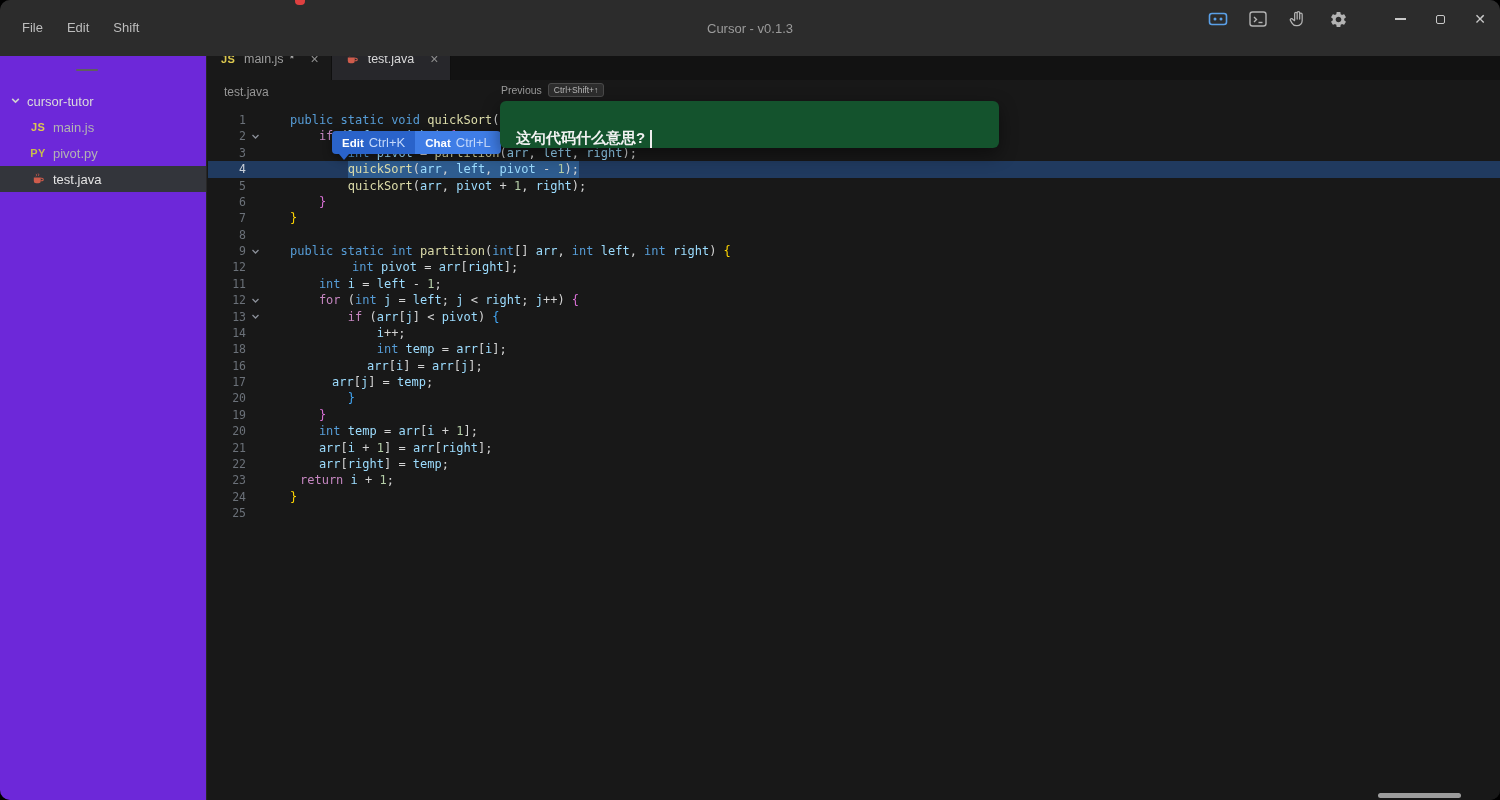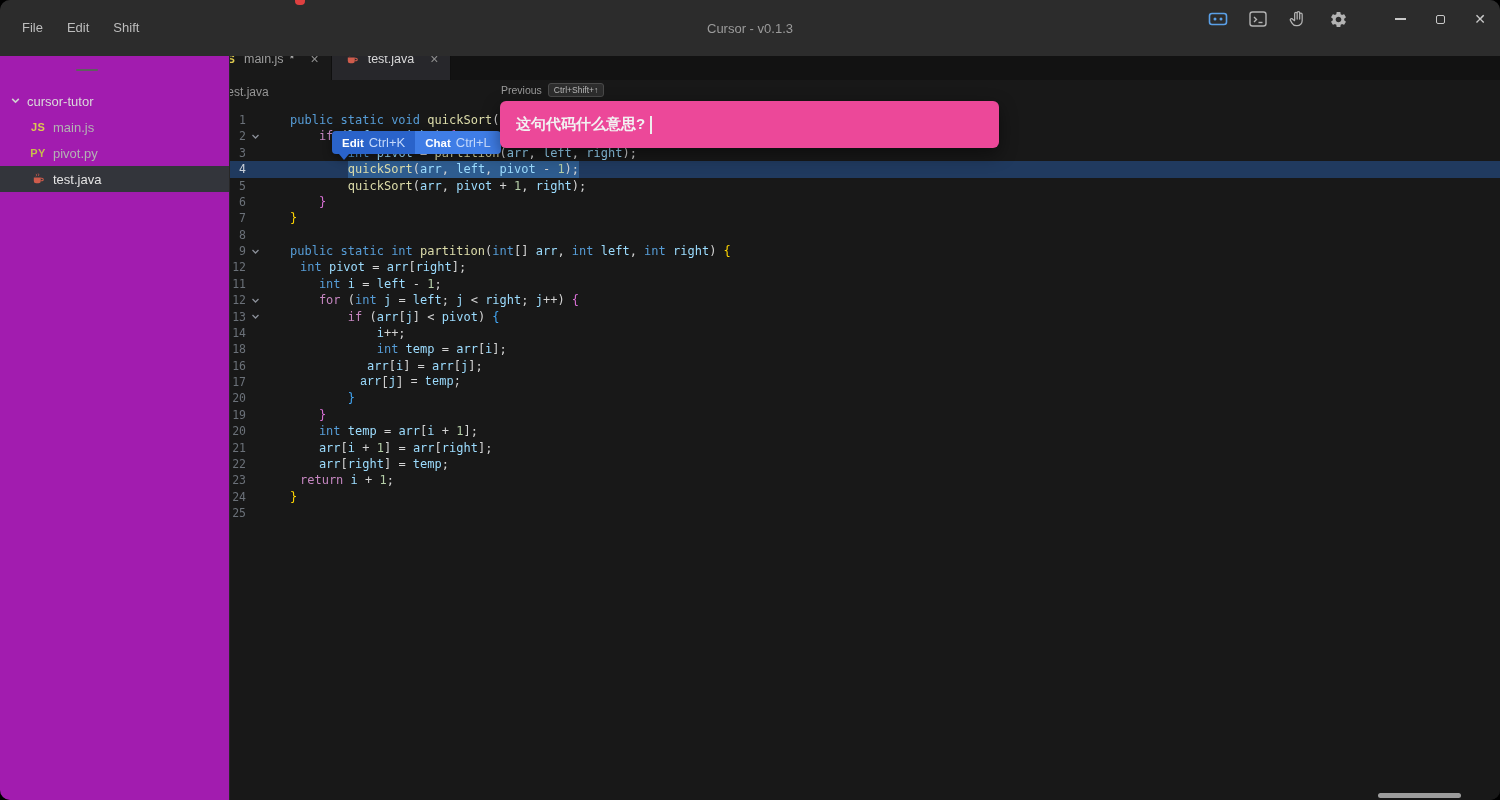--- a/index.html
+++ b/index.html
@@ -13,21 +13,21 @@
   .win-title{position:absolute;left:0;right:0;text-align:center;font-size:13px;color:#9b9b9b;pointer-events:none}
   .tb-right{position:absolute;right:0;top:0;height:38px;display:flex;align-items:center;z-index:2}
   .tb-btn{width:40px;height:38px;display:flex;align-items:center;justify-content:center;cursor:pointer}
   .tb-spacer{width:22px}
   .wc-min{display:block;width:11px;height:2px;background:#c9c9c9}
   .wc-max{display:block;width:9px;height:9px;border:1.2px solid #c9c9c9;border-radius:2px}
   .wc-close{font-size:14px;color:#c9c9c9}
   .rec-dot{position:absolute;left:295px;top:0;width:10px;height:5px;background:#de4040;border-radius:0 0 4px 4px}
 
   
-  .sidebar{position:absolute;left:0;top:38px;bottom:0;width:230px;background:#a21caf;border-right:1px solid #272727;z-index:10}
+  .sidebar{position:absolute;left:0;top:38px;bottom:0;width:207px;background:#6d28d9;border-right:1px solid #272727;z-index:10}
   .sb-dash{width:22px;height:2px;background:#5f5f5f;margin:31px 0 17px 76px;border-radius:1px}
   .folder-row{display:flex;align-items:center;height:26px;padding-left:10px;color:#dadada;font-size:13px;gap:6px;cursor:pointer}
   .file-row{display:flex;align-items:center;height:26px;padding-left:30px;color:#b3b3b3;font-size:13px;gap:7px;cursor:pointer}
   .file-row.selected{background:#33353b;color:#e4e4e4}
   .ficon{width:16px;display:flex;justify-content:center;align-items:center;font-weight:bold;font-size:11px;letter-spacing:.3px;font-family:"Liberation Sans",sans-serif}
 
   
   .main{position:absolute;left:208px;top:38px;right:0;bottom:0;background:#181818}
   .tabstrip{position:absolute;top:0;left:0;right:0;height:42px;background:#121212;display:flex}
   .tab{display:flex;align-items:center;padding:0 12px;background:#191919;border-right:1px solid #0f0f0f;font-size:12.5px;color:#9d9d9d;gap:6px;cursor:pointer}
@@ -53,21 +53,21 @@
   .tk-num{color:#b5cea8}
   .tk-pl{color:#d4d4d4}
   .tk-b1{color:#ffd602}
   .tk-b2{color:#da70d6}
   .tk-b3{color:#42a7f5}
 
   
   .hintrow{position:absolute;left:501px;top:83px;display:flex;align-items:center;gap:6px;z-index:30}
   .hint-label{font-size:10.5px;color:#9b9b9b}
   .kbd{font-size:8.5px;color:#b9b9b9;background:#2d2d2d;border:1px solid #4a4a4a;border-radius:3px;padding:1px 5px}
-  .promptbox{position:absolute;left:500px;top:101px;width:499px;height:47px;background:#ec4899;border-radius:6px;display:flex;align-items:center;padding:0 16px;z-index:30;box-shadow:0 6px 18px rgba(0,0,0,.45);cursor:text}
+  .promptbox{position:absolute;left:500px;top:101px;width:499px;height:47px;background:#14532d;border-radius:6px;display:flex;align-items:flex-end;padding:0 16px;z-index:30;box-shadow:0 6px 18px rgba(0,0,0,.45);cursor:text}
   .prompt-text{font-size:15px;font-weight:600;color:#f2f2f2}
   .caret{width:1.5px;height:18px;background:#ededed;margin-left:5px;animation:blink 1.1s steps(2) infinite}
   @keyframes blink{50%{opacity:0}}
 
   
   .acttip{position:absolute;left:332px;top:131px;height:23px;display:flex;z-index:20;filter:drop-shadow(0 2px 5px rgba(0,0,0,.4))}
   .seg{display:flex;align-items:center;gap:5px;padding:0 10px;font-size:11.5px;cursor:pointer}
   .seg .lbl{color:#fff;font-weight:bold}
   .seg .keys{color:#c3d8fb;font-size:13px}
   .seg-edit{background:#2a63ca;border-radius:4px 0 0 4px}
@@ -187,32 +187,32 @@
             </svg></span><span class="ct" style="margin-left: 54.9px;"><span class="tk-ctrl">if</span><span class="tk-pl"> (</span><span class="tk-vr">left</span><span class="tk-pl"> &lt; </span><span class="tk-vr">right</span><span class="tk-pl">) </span><span class="tk-b2">{</span></span></div>
         <div class="crow"><span class="ln">3</span><span class="fold"></span><span class="ct" style="margin-left: 83.8px;"><span class="tk-kw">int </span><span class="tk-vr">pivot</span><span class="tk-pl"> = </span><span class="tk-fn">partition</span><span class="tk-pl">(</span><span class="tk-vr">arr</span><span class="tk-pl">, </span><span class="tk-vr">left</span><span class="tk-pl">, </span><span class="tk-vr">right</span><span class="tk-pl">);</span></span></div>
         <div class="crow current"><span class="ln">4</span><span class="fold"></span><span class="ct" style="margin-left: 83.8px;"><span class="tk-fn">quickSort</span><span class="tk-pl">(</span><span class="tk-vr">arr</span><span class="tk-pl">, </span><span class="tk-vr">left</span><span class="tk-pl">, </span><span class="tk-vr">pivot</span><span class="tk-pl"> - </span><span class="tk-num">1</span><span class="tk-pl">);</span></span></div>
         <div class="crow"><span class="ln">5</span><span class="fold"></span><span class="ct" style="margin-left: 83.8px;"><span class="tk-fn">quickSort</span><span class="tk-pl">(</span><span class="tk-vr">arr</span><span class="tk-pl">, </span><span class="tk-vr">pivot</span><span class="tk-pl"> + </span><span class="tk-num">1</span><span class="tk-pl">, </span><span class="tk-vr">right</span><span class="tk-pl">);</span></span></div>
         <div class="crow"><span class="ln">6</span><span class="fold"></span><span class="ct" style="margin-left: 54.9px;"><span class="tk-b2">}</span></span></div>
         <div class="crow"><span class="ln">7</span><span class="fold"></span><span class="ct" style="margin-left: 26px;"><span class="tk-b1">}</span></span></div>
         <div class="crow"><span class="ln">8</span><span class="fold"></span><span class="ct" style="margin-left: 26px;"></span></div>
         <div class="crow"><span class="ln">9</span><span class="fold"><svg width="9" height="9" viewBox="0 0 9 9">
               <path d="M1.5 3l3 3 3-3" fill="none" stroke="#8a8f98" stroke-width="1.3"></path>
             </svg></span><span class="ct" style="margin-left: 26px;"><span class="tk-kw">public static int </span><span class="tk-fn">partition</span><span class="tk-pl">(</span><span class="tk-kw">int</span><span class="tk-pl">[] </span><span class="tk-vr">arr</span><span class="tk-pl">, </span><span class="tk-kw">int </span><span class="tk-vr">left</span><span class="tk-pl">, </span><span class="tk-kw">int </span><span class="tk-vr">right</span><span class="tk-pl">) </span><span class="tk-b1">{</span></span></div>
-        <div class="crow"><span class="ln">12</span><span class="fold"></span><span class="ct" style="margin-left: 36px;"><span class="tk-kw">int </span><span class="tk-vr">pivot</span><span class="tk-pl"> = </span><span class="tk-vr">arr</span><span class="tk-pl">[</span><span class="tk-vr">right</span><span class="tk-pl">];</span></span></div>
+        <div class="crow"><span class="ln">12</span><span class="fold"></span><span class="ct" style="margin-left: 88px;"><span class="tk-kw">int </span><span class="tk-vr">pivot</span><span class="tk-pl"> = </span><span class="tk-vr">arr</span><span class="tk-pl">[</span><span class="tk-vr">right</span><span class="tk-pl">];</span></span></div>
         <div class="crow"><span class="ln">11</span><span class="fold"></span><span class="ct" style="margin-left: 54.9px;"><span class="tk-kw">int </span><span class="tk-vr">i</span><span class="tk-pl"> = </span><span class="tk-vr">left</span><span class="tk-pl"> - </span><span class="tk-num">1</span><span class="tk-pl">;</span></span></div>
         <div class="crow"><span class="ln">12</span><span class="fold"><svg width="9" height="9" viewBox="0 0 9 9">
               <path d="M1.5 3l3 3 3-3" fill="none" stroke="#8a8f98" stroke-width="1.3"></path>
             </svg></span><span class="ct" style="margin-left: 54.9px;"><span class="tk-ctrl">for</span><span class="tk-pl"> (</span><span class="tk-kw">int </span><span class="tk-vr">j</span><span class="tk-pl"> = </span><span class="tk-vr">left</span><span class="tk-pl">; </span><span class="tk-vr">j</span><span class="tk-pl"> &lt; </span><span class="tk-vr">right</span><span class="tk-pl">; </span><span class="tk-vr">j</span><span class="tk-pl">++) </span><span class="tk-b2">{</span></span></div>
         <div class="crow"><span class="ln">13</span><span class="fold"><svg width="9" height="9" viewBox="0 0 9 9">
               <path d="M1.5 3l3 3 3-3" fill="none" stroke="#8a8f98" stroke-width="1.3"></path>
             </svg></span><span class="ct" style="margin-left: 83.8px;"><span class="tk-ctrl">if</span><span class="tk-pl"> (</span><span class="tk-vr">arr</span><span class="tk-pl">[</span><span class="tk-vr">j</span><span class="tk-pl">] &lt; </span><span class="tk-vr">pivot</span><span class="tk-pl">) </span><span class="tk-b3">{</span></span></div>
         <div class="crow"><span class="ln">14</span><span class="fold"></span><span class="ct" style="margin-left: 112.7px;"><span class="tk-vr">i</span><span class="tk-pl">++;</span></span></div>
         <div class="crow"><span class="ln">18</span><span class="fold"></span><span class="ct" style="margin-left: 112.7px;"><span class="tk-kw">int </span><span class="tk-vr">temp</span><span class="tk-pl"> = </span><span class="tk-vr">arr</span><span class="tk-pl">[</span><span class="tk-vr">i</span><span class="tk-pl">];</span></span></div>
         <div class="crow"><span class="ln">16</span><span class="fold"></span><span class="ct" style="margin-left: 103px;"><span class="tk-vr">arr</span><span class="tk-pl">[</span><span class="tk-vr">i</span><span class="tk-pl">] = </span><span class="tk-vr">arr</span><span class="tk-pl">[</span><span class="tk-vr">j</span><span class="tk-pl">];</span></span></div>
-        <div class="crow"><span class="ln">17</span><span class="fold"></span><span class="ct" style="margin-left: 96px; font-family: Liberation Mono, monospace;"><span class="tk-vr">arr</span><span class="tk-pl">[</span><span class="tk-vr">j</span><span class="tk-pl">] = </span><span class="tk-vr">temp</span><span class="tk-pl">;</span></span></div>
+        <div class="crow"><span class="ln">17</span><span class="fold"></span><span class="ct" style="margin-left: 68px;"><span class="tk-vr">arr</span><span class="tk-pl">[</span><span class="tk-vr">j</span><span class="tk-pl">] = </span><span class="tk-vr">temp</span><span class="tk-pl">;</span></span></div>
         <div class="crow"><span class="ln">20</span><span class="fold"></span><span class="ct" style="margin-left: 83.8px;"><span class="tk-b3">}</span></span></div>
         <div class="crow"><span class="ln">19</span><span class="fold"></span><span class="ct" style="margin-left: 54.9px;"><span class="tk-b2">}</span></span></div>
         <div class="crow"><span class="ln">20</span><span class="fold"></span><span class="ct" style="margin-left: 54.9px;"><span class="tk-kw">int </span><span class="tk-vr">temp</span><span class="tk-pl"> = </span><span class="tk-vr">arr</span><span class="tk-pl">[</span><span class="tk-vr">i</span><span class="tk-pl"> + </span><span class="tk-num">1</span><span class="tk-pl">];</span></span></div>
         <div class="crow"><span class="ln">21</span><span class="fold"></span><span class="ct" style="margin-left: 54.9px;"><span class="tk-vr">arr</span><span class="tk-pl">[</span><span class="tk-vr">i</span><span class="tk-pl"> + </span><span class="tk-num">1</span><span class="tk-pl">] = </span><span class="tk-vr">arr</span><span class="tk-pl">[</span><span class="tk-vr">right</span><span class="tk-pl">];</span></span></div>
         <div class="crow"><span class="ln">22</span><span class="fold"></span><span class="ct" style="margin-left: 54.9px;"><span class="tk-vr">arr</span><span class="tk-pl">[</span><span class="tk-vr">right</span><span class="tk-pl">] = </span><span class="tk-vr">temp</span><span class="tk-pl">;</span></span></div>
         <div class="crow"><span class="ln">23</span><span class="fold"></span><span class="ct" style="margin-left: 36px;"><span class="tk-ctrl">return</span><span class="tk-pl"> </span><span class="tk-vr">i</span><span class="tk-pl"> + </span><span class="tk-num">1</span><span class="tk-pl">;</span></span></div>
         <div class="crow"><span class="ln">24</span><span class="fold"></span><span class="ct" style="margin-left: 26px;"><span class="tk-b1">}</span></span></div>
         <div class="crow"><span class="ln">25</span><span class="fold"></span><span class="ct" style="margin-left: 26px;"></span></div>
       </div>
     <div class="hscroll-thumb"></div>

